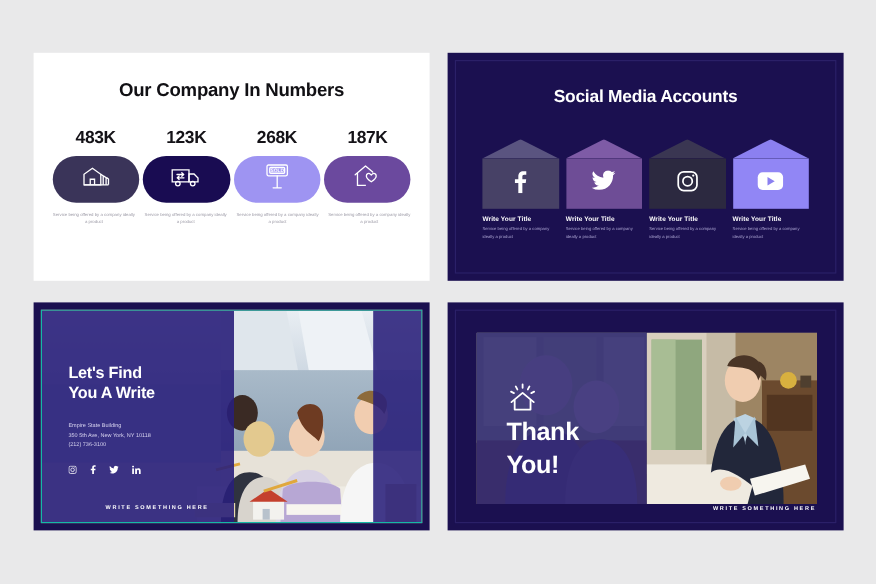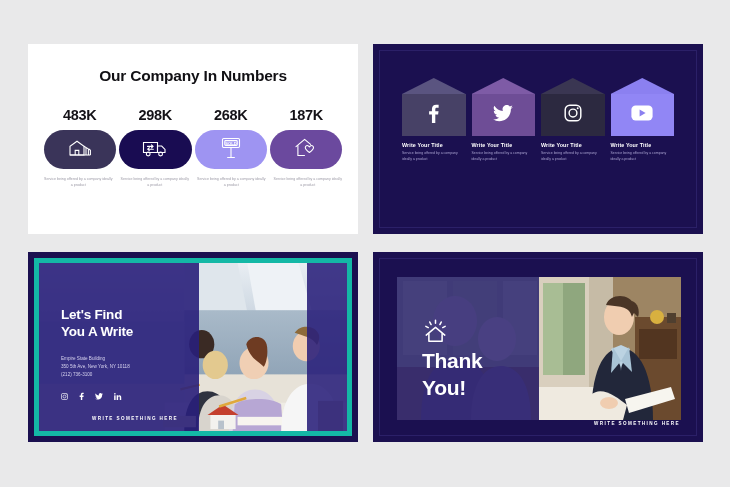--- a/index.html
+++ b/index.html
@@ -121,21 +121,21 @@
     color: #a9a2d0;
     margin-top: 3px;
   }
 
   
   .s3-inner {
     width: 100%; height: 100%;
     position: relative;
     overflow: hidden;
     background: #be185d;
-    border: 5px solid #14b8a6;
+    border: 1px solid #14b8a6;
   }
   .s3-photo {
     position: absolute;
     left: 0; top: 0;
     width: 100%; height: 100%;
   }
   .s3-left-panel {
     position: absolute;
     left: 0; top: 0;
     width: 160px; height: 100%;
@@ -228,21 +228,21 @@
 </head>
 <body>
 
 <div class="page">
 
   <div class="slide" id="slide1">
     <div class="s1-title">Our Company In Numbers</div>
 
     <div class="s1-nums">
       <div class="s1-col"><span class="s1-num">483K</span></div>
-      <div class="s1-col"><span class="s1-num">298K</span></div>
+      <div class="s1-col"><span class="s1-num">123K</span></div>
       <div class="s1-col"><span class="s1-num">268K</span></div>
       <div class="s1-col"><span class="s1-num">187K</span></div>
     </div>
 
     <div class="s1-pills">
       <div class="s1-pill" id="p0" style="background: rgb(58, 52, 89);">
         <span>
           <svg width="24" height="20" viewBox="0 0 24 20" fill="none" stroke="#fff" stroke-width="1.1">
             <path d="M2 17V8.2L9 3.2l7 5V17z"></path>
             <path d="M7.2 17v-4.6h3.6V17"></path>
@@ -287,20 +287,21 @@
     <div class="s1-caps">
       <div class="s1-cap">Service being offered by a company ideally  a product</div>
       <div class="s1-cap">Service being offered by a company ideally  a product</div>
       <div class="s1-cap">Service being offered by a company ideally  a product</div>
       <div class="s1-cap">Service being offered by a company ideally  a product</div>
     </div>
   </div>
 
   <div class="slide" id="slide2">
     <div class="s2-inner">
+      <div class="s2-title">Social Media Accounts</div>
 
       <div class="s2-row">
 
         <div class="s2-card">
           <div class="s2-house">
             <div class="s2-roof" id="r0" style="background: rgb(90, 84, 128);"></div>
             <div class="s2-body" id="b0" style="background: rgb(71, 65, 102);">
               <span>
                 <svg width="11" height="20" viewBox="0 0 11 20" fill="#fff">
                   <path d="M7.3 20v-8.4h2.8l.42-3.26H7.3V6.26c0-.94.26-1.58 1.61-1.58h1.72V1.76A23 23 0 0 0 8.12 1.63c-2.48 0-4.18 1.51-4.18 4.3v2.4H1.1v3.27h2.84V20z"></path>

